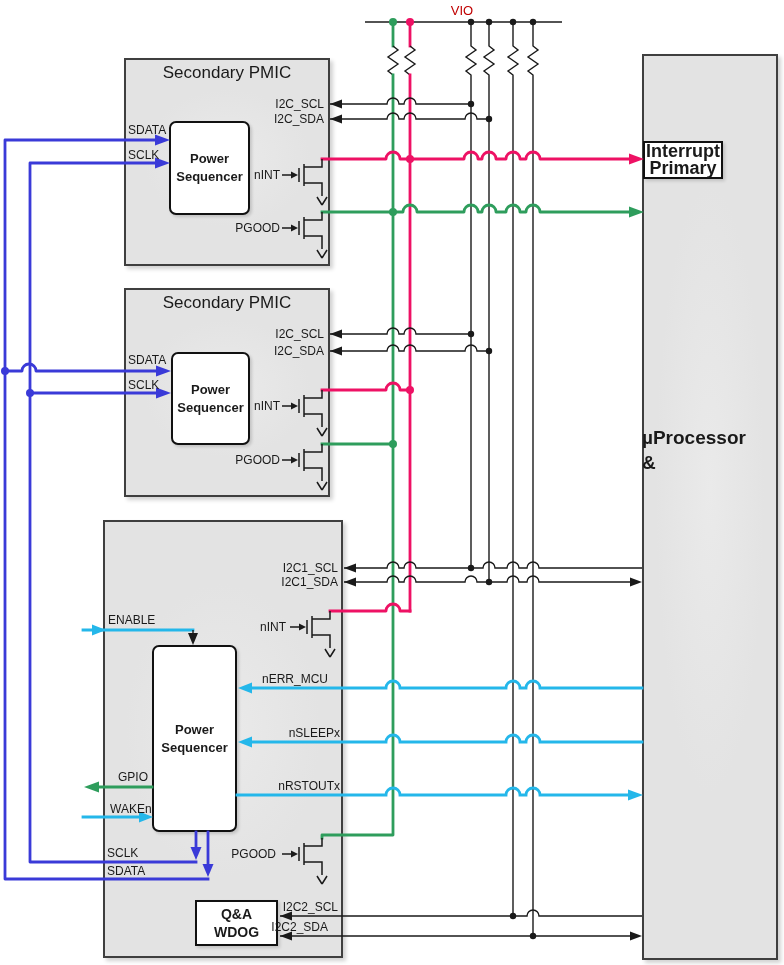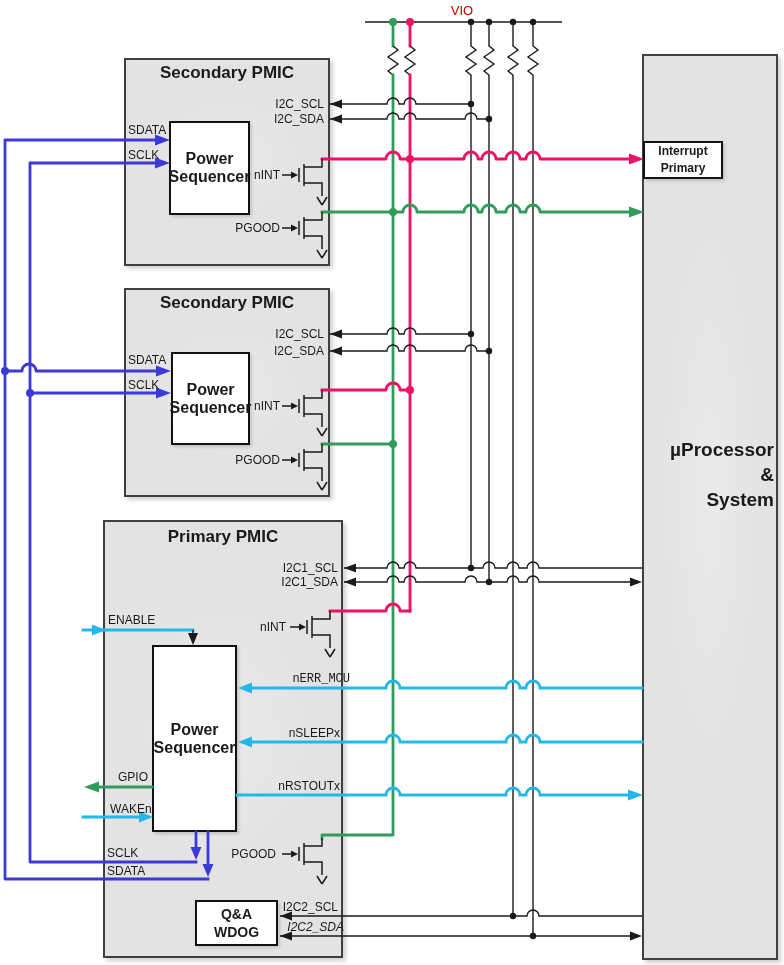--- a/index.html
+++ b/index.html
@@ -3,25 +3,25 @@
 <meta charset="utf-8">
 <style>
   html,body{margin:0;padding:0;background:#ffffff;}
   #canvas{position:relative;width:784px;height:965px;background:#fff;overflow:hidden;
           font-family:"Liberation Sans",sans-serif;color:#1a1a1a;}
   .gbox{position:absolute;background:radial-gradient(ellipse 55% 45% at 50% 48%, #eaeaea, var(--box-fill) 75%);
         border:2px solid var(--box-border);box-shadow:3px 3px 4px rgba(0,0,0,0.18);box-sizing:border-box;}
   .wbox{position:absolute;background:#ffffff;border:2px solid #111;box-sizing:border-box;
         display:flex;flex-direction:column;align-items:center;justify-content:center;
         font-weight:bold;text-align:center;box-shadow:2px 2px 3px rgba(0,0,0,0.15);}
-  .boxtitle{position:absolute;font-weight:bold;font-size:17px;text-align:center;}
+  .boxtitle{position:absolute;font-weight:normal;font-size:17px;text-align:center;}
   .sig{position:absolute;font-size:12px;white-space:nowrap;line-height:14px;}
   .sig.r{}
-  .seqtxt{font-size:16px;line-height:18px;}
-  .soctxt{position:absolute;left:642px;top:437px;width:132px;text-align:right;
+  .seqtxt{font-size:13px;line-height:18px;border-radius:7px;}
+  .soctxt{position:absolute;left:642px;top:425px;width:132px;text-align:left;
           font-weight:bold;font-size:19px;line-height:25px;}
   #vio{position:absolute;left:436px;top:3px;width:52px;text-align:center;
        font-size:13px;color:var(--vio-red);}
   svg{position:absolute;left:0;top:0;}
   .w-black{stroke:var(--wire-black);stroke-width:1.4;fill:none;}
   .w-pink{stroke:var(--nint-pink);stroke-width:2.8;fill:none;stroke-linecap:square;stroke-linejoin:round;}
   .w-green{stroke:var(--pgood-green);stroke-width:2.8;fill:none;stroke-linecap:square;stroke-linejoin:round;}
   .w-blue{stroke:var(--serial-blue);stroke-width:2.8;fill:none;stroke-linecap:square;stroke-linejoin:round;}
   .w-cyan{stroke:var(--control-cyan);stroke-width:2.8;fill:none;stroke-linecap:square;}
   .ah-black{fill:var(--wire-black);stroke:none;}
@@ -47,37 +47,35 @@
   </div>
 
   <div class="gbox" style="left:124px;top:288px;width:206px;height:209px;"></div>
   <div class="boxtitle" style="left:124px;top:293px;width:206px;">Secondary PMIC</div>
   <div class="wbox seqtxt" style="left:171px;top:352px;width:79px;height:93px;">
     <span>Power</span>
     <span>Sequencer</span>
   </div>
 
   <div class="gbox" style="left:103px;top:520px;width:240px;height:438px;"></div>
-  <div class="boxtitle" style="left:103px;top:527px;width:240px;">Primary PMIC</div>
   <div class="wbox seqtxt" style="left:152px;top:645px;width:85px;height:187px;">
     <span>Power</span>
     <span>Sequencer</span>
   </div>
   <div class="wbox" style="left:195px;top:900px;width:83px;height:46px;font-size:14px;line-height:18px;">
     <span>Q&amp;A</span>
     <span>WDOG</span>
   </div>
 
   <div class="gbox" style="left:642px;top:54px;width:136px;height:906px;"></div>
   <div class="soctxt">
     <div>µProcessor</div>
     <div>&amp;</div>
-    <div>System</div>
-  </div>
-  <div class="wbox" style="left:643px;top:141px;width:80px;height:38px;font-size:12px;line-height:17px;">
+  </div>
+  <div class="wbox" style="left:643px;top:141px;width:80px;height:38px;font-size:18px;line-height:17px;">
     <span>Interrupt</span>
     <span>Primary</span>
   </div>
 
   <svg width="784" height="965" viewBox="0 0 784 965">
     <defs>
       <g id="nfet" stroke="#1a1a1a" stroke-width="1.5" fill="none">
         <path d="M0,0 V8 H-18 M-18,5 V27 M-18,24 H0 V37 M-23,9 V23 M-40,16 H-29 M-5,38 L0,46 M5,38 L0,46"></path>
         <polygon points="-24,16 -31,12.5 -31,19.5" fill="#1a1a1a" stroke="none"></polygon>
       </g>
@@ -234,24 +232,24 @@
   <div class="sig" style="left:128px;top:378px;">SCLK</div>
   <div class="sig r" style="right:460px;top:327px;">I2C_SCL</div>
   <div class="sig r" style="right:460px;top:344px;">I2C_SDA</div>
   <div class="sig r" style="right:504px;top:399px;">nINT</div>
   <div class="sig r" style="right:504px;top:453px;">PGOOD</div>
 
   <div class="sig r" style="right:446px;top:561px;">I2C1_SCL</div>
   <div class="sig r" style="right:446px;top:575px;">I2C1_SDA</div>
   <div class="sig r" style="right:498px;top:620px;">nINT</div>
   <div class="sig" style="left:108px;top:613px;">ENABLE</div>
-  <div class="sig r" style="right:434px;top:672px;font-family:Liberation Mono, monospace;">nERR_MCU</div>
+  <div class="sig r" style="right:456px;top:672px;">nERR_MCU</div>
   <div class="sig r" style="right:444px;top:726px;">nSLEEPx</div>
   <div class="sig r" style="right:444px;top:779px;margin-left:12px;">nRSTOUTx</div>
   <div class="sig r" style="right:636px;top:770px;margin-left:48px;">GPIO</div>
   <div class="sig" style="left:110px;top:802px;">WAKEn</div>
   <div class="sig" style="left:107px;top:846px;">SCLK</div>
   <div class="sig" style="left:107px;top:864px;">SDATA</div>
   <div class="sig r" style="right:508px;top:847px;">PGOOD</div>
   <div class="sig r" style="right:446px;top:900px;">I2C2_SCL</div>
-  <div class="sig r" style="right:440px;top:920px;font-style:italic;">I2C2_SDA</div>
+  <div class="sig r" style="right:456px;top:920px;">I2C2_SDA</div>
 
 </div>
 
 </body></html>

